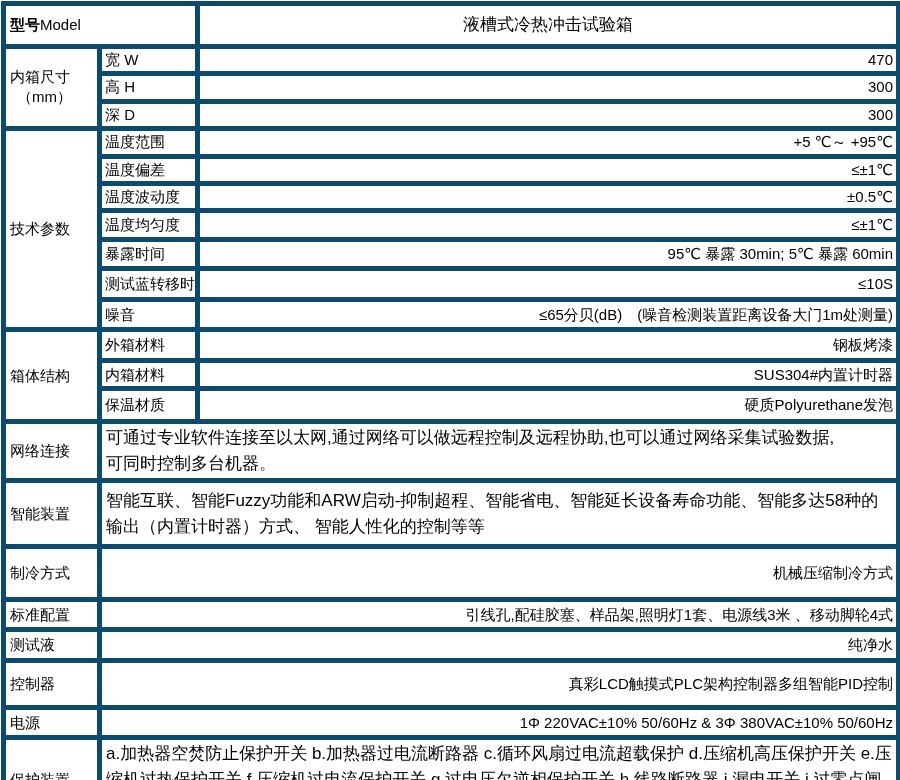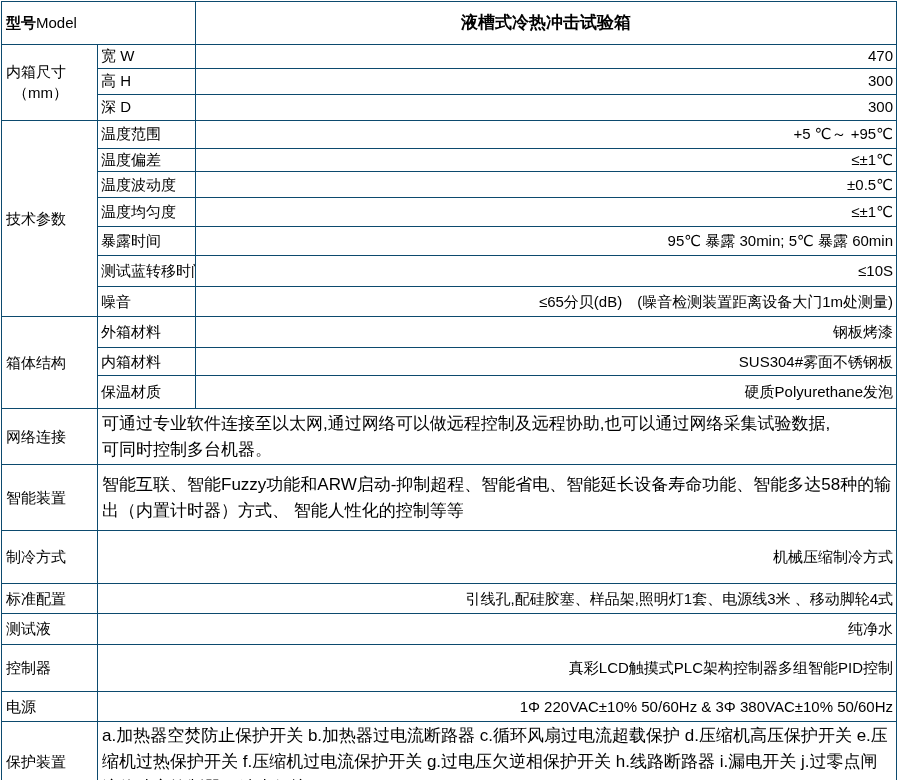--- a/index.html
+++ b/index.html
@@ -11,36 +11,36 @@
     font-family: "Liberation Sans", "DejaVu Sans", sans-serif;
     color: #000000;
   }
   table.spec {
     border-collapse: collapse;
     table-layout: fixed;
     width: 895px;
     margin: 1px 0 0 1px;
   }
   td {
-    border: 1px solid #0c4a6e;
+    border: 5px solid #0c4a6e;
     font-size: 15px;
     padding: 1px 3px;
     overflow: hidden;
     vertical-align: middle;
     line-height: 1.35;
   }
   .lbl  { text-align: left; padding-left: 4px; }
   .sub  { text-align: left; padding-left: 3px; white-space: nowrap; margin-left: 24px; }
   .val  { text-align: right; }
   .valL { text-align: left; white-space: pre-wrap; line-height: 26px; padding-left: 4px; }
   .clip { white-space: nowrap; }
   .bold { font-weight: bold; }
   .title {
     text-align: center;
-    font-weight: bold;
+    font-weight: normal;
     font-size: 17px;
   }
   .lbl2 div.ind { padding-left: 7px; }
   .small-para { font-size: 17px; }
   
   .h43{height:43px}.h24{height:24px}.h26{height:26px}.h28{height:28px}
   .h27{height:15px}.h29{height:29px}.h31{height:31px}.h30{height:30px}
   .h33{height:33px}.h56{height:56px}.h57{height:66px}.h53{height:53px}
   .h47{height:47px}.h23{height:30px}.h69{height:69px}
 </style>
@@ -109,21 +109,21 @@
     <td class="val">≤65分贝(dB)　(噪音检测装置距离设备大门1m处测量)</td>
   </tr>
 
   <tr class="h31">
     <td rowspan="3" class="lbl">箱体结构</td>
     <td class="sub">外箱材料</td>
     <td class="val">钢板烤漆</td>
   </tr>
   <tr class="h28">
     <td class="sub">内箱材料</td>
-    <td class="val">SUS304#雾面不锈钢板</td>
+    <td class="val">SUS304#内置计时器</td>
   </tr>
   <tr class="h33">
     <td class="sub">保温材质</td>
     <td class="val">硬质Polyurethane发泡</td>
   </tr>
 
   <tr class="h56">
     <td class="lbl">网络连接</td>
     <td colspan="2" class="valL small-para">可通过专业软件连接至以太网,通过网络可以做远程控制及远程协助,也可以通过网络采集试验数据,
 可同时控制多台机器。</td>

